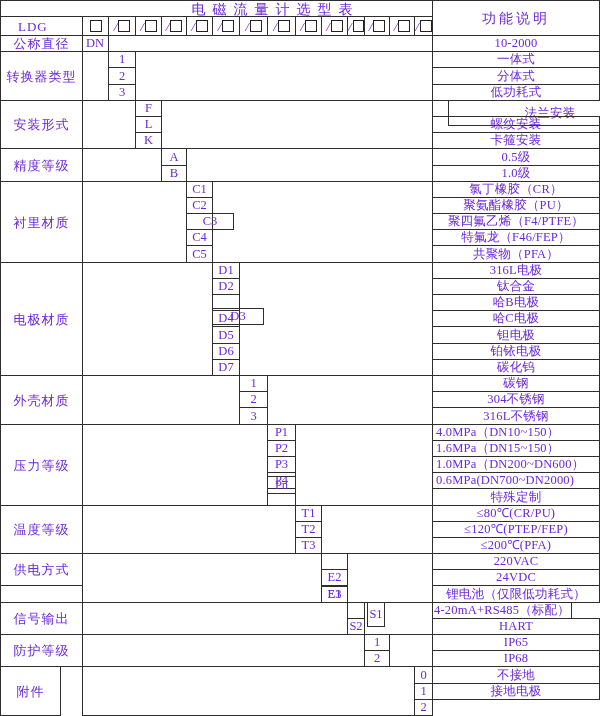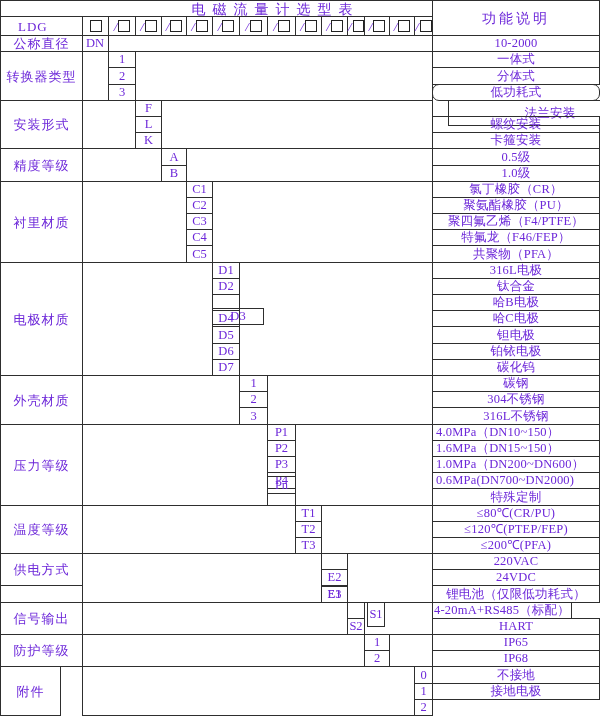--- a/index.html
+++ b/index.html
@@ -101,21 +101,21 @@
     <div class="cell code left" style="left: 82px; top: 35px; width: 27px; height: 17px;">DN</div>
     <div class="cell desc" style="left: 432px; top: 35px; width: 168px; height: 17px;">10-2000</div>
     <div class="cell lbl" style="left: 0px; top: 51px; width: 83px; height: 50px;">转换器类型</div>
     <div class="cell" style="left: 82px; top: 51px; width: 27px; height: 50px;"></div>
     <div class="cell" style="left: 135px; top: 51px; width: 298px; height: 50px;"></div>
     <div class="cell code" style="left: 108px; top: 51px; width: 28px; height: 17px;">1</div>
     <div class="cell desc" style="left: 432px; top: 51px; width: 168px; height: 17px;">一体式</div>
     <div class="cell code" style="left: 108px; top: 67px; width: 28px; height: 18px;">2</div>
     <div class="cell desc" style="left: 432px; top: 67px; width: 168px; height: 18px;">分体式</div>
     <div class="cell code" style="left: 108px; top: 84px; width: 28px; height: 17px;">3</div>
-    <div class="cell desc" style="left: 432px; top: 84px; width: 168px; height: 17px; border-radius: 7px;">低功耗式</div>
+    <div class="cell desc" style="left: 432px; top: 84px; width: 168px; height: 17px;">低功耗式</div>
     <div class="cell lbl" style="left: 0px; top: 100px; width: 83px; height: 49px;">安装形式</div>
     <div class="cell" style="left: 82px; top: 100px; width: 54px; height: 49px;"></div>
     <div class="cell" style="left: 161px; top: 100px; width: 272px; height: 49px;"></div>
     <div class="cell code" style="left: 135px; top: 100px; width: 27px; height: 17px;">F</div>
     <div class="cell desc" style="left: 448px; top: 100px; width: 168px; height: 26px; padding-left: 36px;">法兰安装</div>
     <div class="cell code" style="left: 135px; top: 116px; width: 27px; height: 17px;">L</div>
     <div class="cell desc" style="left: 432px; top: 116px; width: 168px; height: 17px;">螺纹安装</div>
     <div class="cell code" style="left: 135px; top: 132px; width: 27px; height: 17px;">K</div>
     <div class="cell desc" style="left: 432px; top: 132px; width: 168px; height: 17px;">卡箍安装</div>
     <div class="cell lbl" style="left: 0px; top: 148px; width: 83px; height: 34px;">精度等级</div>
@@ -125,21 +125,21 @@
     <div class="cell desc" style="left: 432px; top: 148px; width: 168px; height: 18px;">0.5级</div>
     <div class="cell code" style="left: 161px; top: 165px; width: 26px; height: 17px;">B</div>
     <div class="cell desc" style="left: 432px; top: 165px; width: 168px; height: 17px;">1.0级</div>
     <div class="cell lbl" style="left: 0px; top: 181px; width: 83px; height: 82px;">衬里材质</div>
     <div class="cell" style="left: 82px; top: 181px; width: 105px; height: 82px;"></div>
     <div class="cell" style="left: 212px; top: 181px; width: 221px; height: 82px;"></div>
     <div class="cell code" style="left: 186px; top: 181px; width: 27px; height: 17px;">C1</div>
     <div class="cell desc" style="left: 432px; top: 181px; width: 168px; height: 17px;">氯丁橡胶（CR）</div>
     <div class="cell code" style="left: 186px; top: 197px; width: 27px; height: 17px;">C2</div>
     <div class="cell desc" style="left: 432px; top: 197px; width: 168px; height: 17px;">聚氨酯橡胶（PU）</div>
-    <div class="cell code" style="left: 186px; top: 213px; width: 27px; height: 17px;">C3</div>
+    <div class="cell code" style="left: 186px; top: 213px; width: 48px; height: 17px;">C3</div>
     <div class="cell desc" style="left: 432px; top: 213px; width: 168px; height: 17px;">聚四氟乙烯（F4/PTFE）</div>
     <div class="cell code" style="left: 186px; top: 229px; width: 27px; height: 17px;">C4</div>
     <div class="cell desc" style="left: 432px; top: 229px; width: 168px; height: 17px;">特氟龙（F46/FEP）</div>
     <div class="cell code" style="left: 186px; top: 245px; width: 27px; height: 18px;">C5</div>
     <div class="cell desc" style="left: 432px; top: 245px; width: 168px; height: 18px;">共聚物（PFA）</div>
     <div class="cell lbl" style="left: 0px; top: 262px; width: 83px; height: 114px;">电极材质</div>
     <div class="cell" style="left: 82px; top: 262px; width: 131px; height: 114px;"></div>
     <div class="cell" style="left: 239px; top: 262px; width: 194px; height: 114px;"></div>
     <div class="cell code" style="left: 212px; top: 262px; width: 28px; height: 17px;">D1</div>
     <div class="cell desc" style="left: 432px; top: 262px; width: 168px; height: 17px;">316L电极</div>

